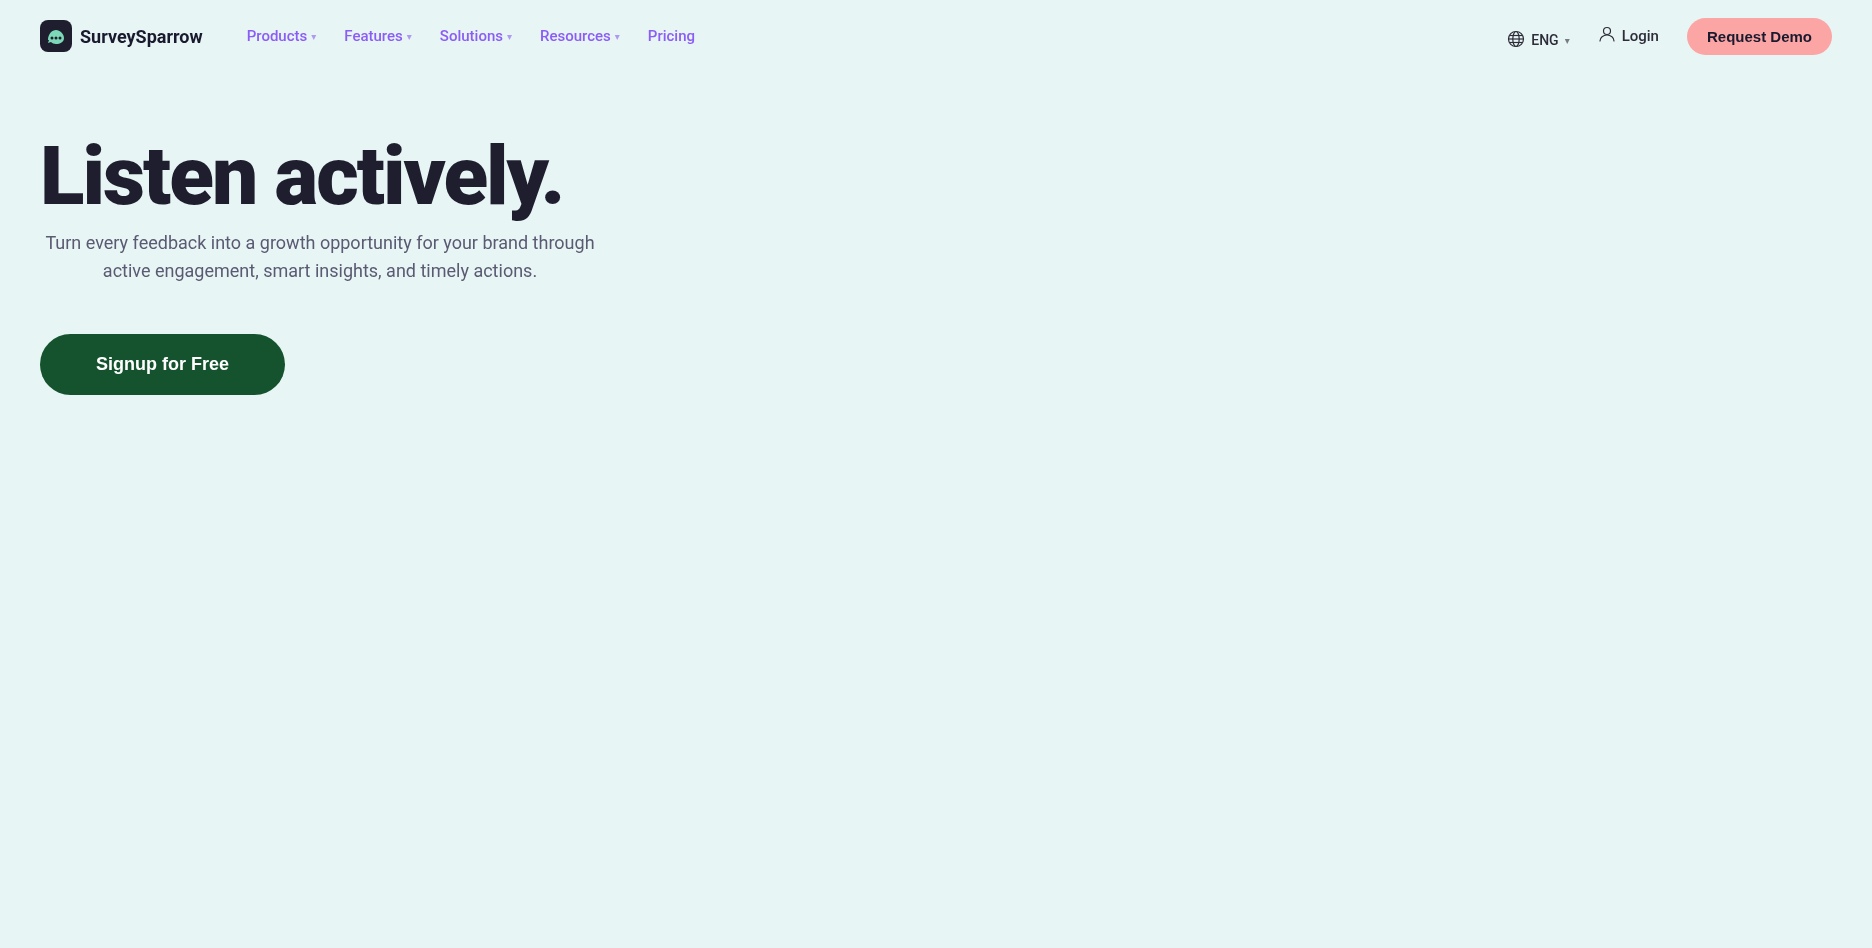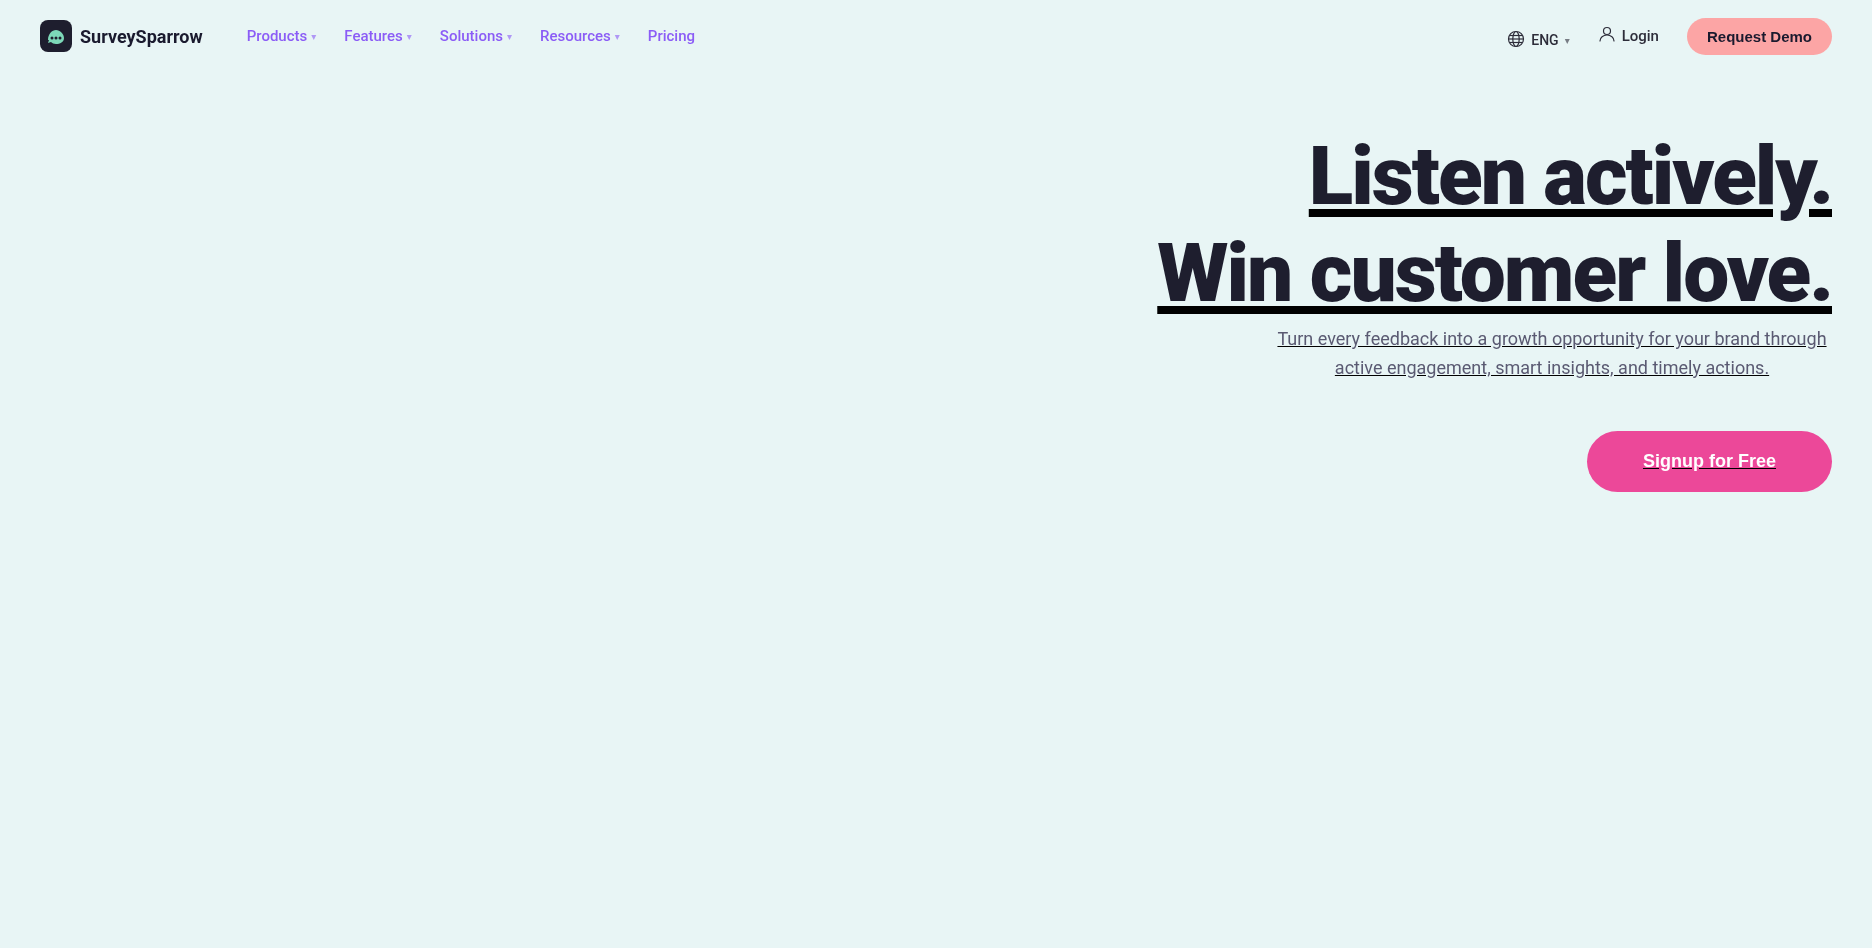--- a/index.html
+++ b/index.html
@@ -114,26 +114,25 @@
       border-radius: 24px;
       cursor: pointer;
       border: none;
       transition: background 0.2s;
     }
 
     
     .hero {
       display: flex;
       flex-direction: column;
-      align-items: flex-end;
+      align-items: flex-start;
       justify-content: center;
       text-align: center;
       padding: 60px 40px 80px;
       background-color: #e8f5f5;
-      text-decoration: underline;
     }
 
     .hero-title {
       font-size: 82px;
       font-weight: 900;
       color: #1e1e2e;
       line-height: 1.08;
       letter-spacing: -2px;
       margin-bottom: 8px;
     }
@@ -164,21 +163,21 @@
     .hero-subtitle {
       font-size: 18px;
       font-weight: 400;
       color: #5a5a72;
       line-height: 1.6;
       max-width: 560px;
       margin-bottom: 48px;
     }
 
     .signup-btn {
-      background-color: #ec4899;
+      background-color: #14532d;
       color: #ffffff;
       font-size: 18px;
       font-weight: 700;
       padding: 20px 56px;
       border-radius: 40px;
       cursor: pointer;
       border: none;
       transition: background 0.2s;
     }
   </style>
@@ -246,16 +245,15 @@
       </span>
       <span>Login</span>
     </div>
 
     <button class="request-demo-btn">Request Demo</button>
   </div>
 </nav>
 
 <section class="hero">
   <h1 class="hero-title">Listen actively.</h1>
-  <h1 class="hero-title">Win customer love.</h1>
   <p class="hero-subtitle">Turn every feedback into a growth opportunity for your brand through active engagement, smart insights, and timely actions.</p>
   <button class="signup-btn">Signup for Free</button>
 </section>
 
 </body></html>

